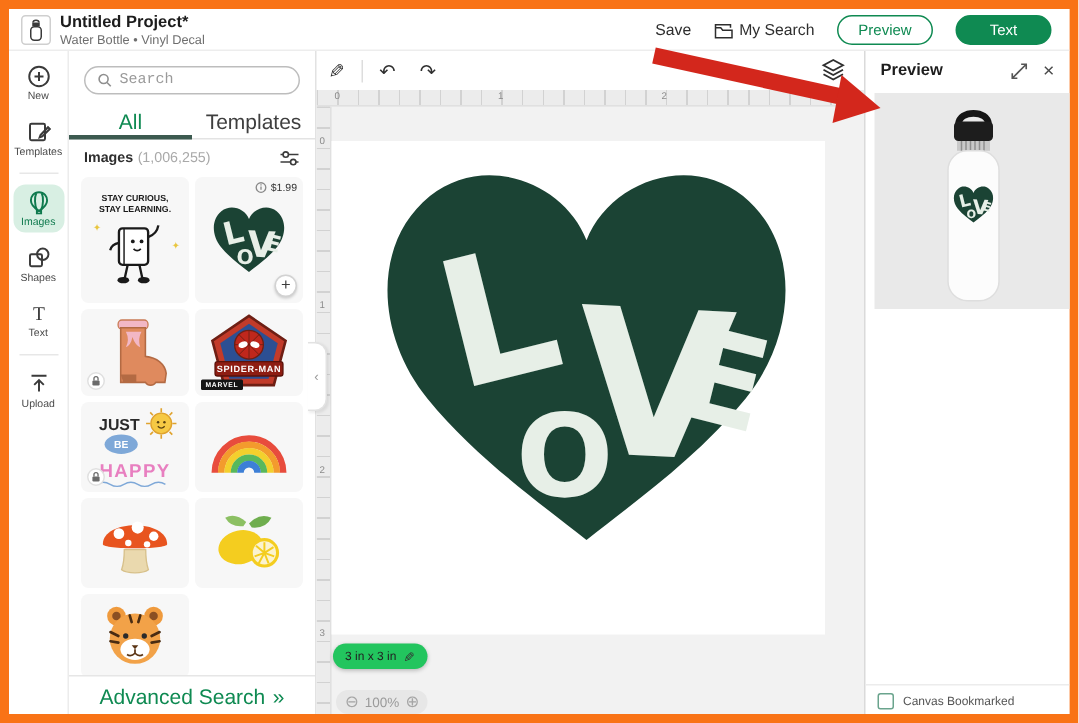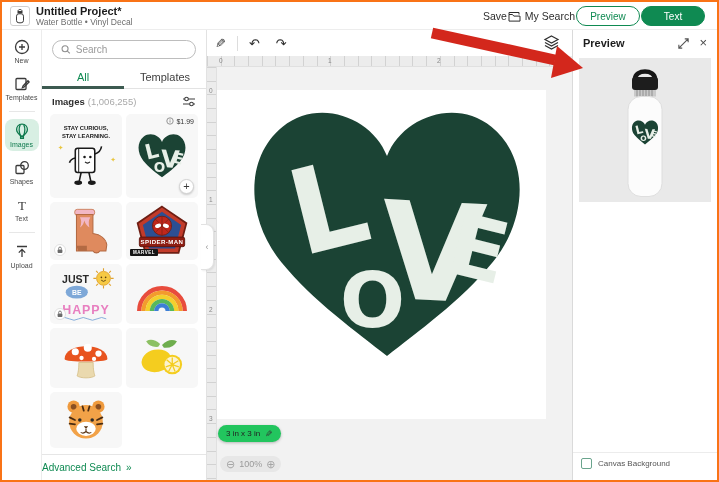--- a/index.html
+++ b/index.html
@@ -1,60 +1,60 @@
 <!DOCTYPE html>
 <html><head>
 <meta charset="utf-8">
 <style>
   * { margin:0; padding:0; box-sizing:border-box; }
   body { font-family:"Liberation Sans", sans-serif; background:#fff; }
-  #screen { position:relative; width:719px; height:482px; border:2px solid #f97316; background:#fff; overflow:hidden; }
+  #screen { position:relative; width:719px; height:482px; border:6px solid #f97316; background:#fff; overflow:hidden; }
 
   
   #topbar { position:absolute; left:0; top:0; right:0; height:28px; background:#fff; border-bottom:1px solid #ededed; z-index:6; }
   .proj-icon { position:absolute; left:8px; top:4px; width:20px; height:20px; border:1px solid #cfcfcf; border-radius:3px; display:flex; align-items:center; justify-content:center; }
   .proj-meta { position:absolute; left:34px; top:3px; }
   .proj-title { font-size:11px; font-weight:bold; color:#1c1c1c; line-height:12px; }
   .proj-sub { font-size:8.5px; color:#6e6e6e; line-height:10px; }
-  .topbar-right { position:absolute; right:12px; top:0; height:28px; display:flex; align-items:center; gap:1px;margin-left:12px; }
+  .topbar-right { position:absolute; right:12px; top:0; height:28px; display:flex; align-items:center; gap:15px;margin-left:12px; }
   .txt-btn { font-size:10.5px; color:#2e2e2e; cursor:pointer; display:flex; align-items:center; gap:4px; }
   .pill { height:20px; border-radius:11px; font-size:10px; display:flex; align-items:center; justify-content:center; cursor:pointer; }
   .pill.outline { width:64px; border:1px solid #0f8a52; color:#0f8a52; background:#fff; }
   .pill.solid { width:64px; background:#0f8a52; color:#fff; border:1px solid #0f8a52; }
 
   
   #rail { position:absolute; left:0; top:28px; width:40px; bottom:0; background:#fff; border-right:1px solid #ececec; z-index:5; display:flex; flex-direction:column; align-items:center; }
   .rail-item { width:34px; margin:5px 0 0; padding:4px 0 3px; display:flex; flex-direction:column; align-items:center; gap:2px; border-radius:8px; cursor:pointer; }
   .rail-item .lbl { font-size:7px; color:#4a4a4a; }
   .rail-item.active { background:#d8efe3; }
   .rail-item.active .lbl { color:#0f7a4e; }
   .rail-div { width:26px; height:1px; background:#e7e7e7; margin:7px 0 2px; }
   .ricon { stroke:#3a3a3a; fill:none; stroke-width:1.3; }
   .active .ricon { stroke:#0f7a4e; }
 
   
   #panel { position:absolute; left:40px; top:28px; width:165px; bottom:0; background:#fff; border-right:1px solid #e2e2e2; z-index:5; }
   .searchbox { margin:10px 10px 7px; height:19px; border:1px solid #bdbdbd; border-radius:12px; display:flex; align-items:center; padding:0 8px; gap:5px; background:#fff; }
-  .searchbox input { border:none; outline:none; width:100%; font-size:10px; font-family:Liberation Sans, sans-serif; color:#333; background:transparent; }
+  .searchbox input { border:none; outline:none; width:100%; font-size:10px; font-family:Liberation Mono, monospace; color:#333; background:transparent; }
   .searchbox input::placeholder { color:#9a9a9a; }
   .tabs { position:relative; height:23px; display:flex; border-bottom:1px solid #e3e3e3; }
-  .tab { flex:1; display:flex; align-items:center; justify-content:center; font-size:11px; color:#3f3f3f; cursor:pointer; }
+  .tab { flex:1; display:flex; align-items:center; justify-content:center; font-size:14px; color:#3f3f3f; cursor:pointer; }
   .tab.active { color:#0f8a52; }
   .tab-underline { position:absolute; left:0; bottom:-1px; width:50%; height:3px; background:#3c5a50; }
   .results-row { height:18px; margin:3px 10px 0; display:flex; align-items:center; gap:3px; font-size:9.5px; }
   .results-label { font-weight:bold; color:#2e2e2e; }
   .results-count { color:#a9a9a9; }
   .filter-btn { margin-left:auto; cursor:pointer; display:flex; }
   .grid { margin:4px 8px 0; display:grid; grid-template-columns:1fr 1fr; grid-template-rows:84px 58px 60px 60px 56px; gap:4px; }
   .tile { position:relative; background:#f7f7f7; border-radius:5px; display:flex; align-items:center; justify-content:center; overflow:hidden; cursor:pointer; }
   .price-row { position:absolute; top:3px; right:4px; display:flex; align-items:center; gap:2px; font-size:7px; color:#333; }
   .plus-btn { position:absolute; right:4px; bottom:4px; width:15px; height:15px; border-radius:50%; background:#fff; border:1px solid #d2d2d2; box-shadow:0 1px 2px rgba(0,0,0,.18); font-size:11px; line-height:13px; text-align:center; color:#3c3c3c; cursor:pointer; }
   .lock-badge { position:absolute; left:4px; bottom:4px; width:12px; height:12px; border-radius:50%; background:#fff; border:1px solid #e0e0e0; display:flex; align-items:center; justify-content:center; }
   .brand-tag { position:absolute; left:4px; bottom:4px; background:#141414; color:#fff; font-size:4.5px; font-weight:bold; letter-spacing:.5px; padding:1px 3px; border-radius:1px; }
-  .adv-search { position:absolute; left:0; right:0; bottom:0; height:26px; background:#fff; border-top:1px solid #e6e6e6; display:flex; align-items:center; justify-content:flex-start; gap:5px; font-size:10px; color:#0f8a52; cursor:pointer; }
+  .adv-search { position:absolute; left:0; right:0; bottom:0; height:26px; background:#fff; border-top:1px solid #e6e6e6; display:flex; align-items:center; justify-content:center; gap:5px; font-size:14px; color:#0f8a52; cursor:pointer; }
 
   
   #canvas-area { position:absolute; left:205px; top:28px; width:365px; bottom:0; background:#f2f2f2; }
   #toolbar { position:absolute; left:0; top:0; right:0; height:26px; background:#fff; display:flex; align-items:center; }
   .tb-icon { font-size:13px; color:#2f2f2f; cursor:pointer; padding:0 8px; }
   .tb-div { width:1px; height:15px; background:#ddd; margin:0 3px; }
   .layers-btn { position:absolute; right:12px; top:4px; cursor:pointer; }
   #hruler { position:absolute; left:0; right:0; top:26px; height:11px; background:#ececec; border-bottom:1px solid #e0e0e0;
     background-image:repeating-linear-gradient(90deg,#d2d2d2 0 1px,transparent 1px 13.7px); }
   .hlabel { position:absolute; top:1px; font-size:6.5px; color:#8a8a8a; }
@@ -406,21 +406,21 @@
         <rect x="9" y="13" width="26" height="13" rx="3" fill="#1d1d1d"></rect>
         <rect x="11" y="26" width="22" height="6.5" fill="#c9c9c9"></rect>
         <path d="M14 26 v6.5 M17 26 v6.5 M20 26 v6.5 M23 26 v6.5 M26 26 v6.5 M29 26 v6.5" stroke="#8f8f8f" stroke-width="1"></path>
         <rect x="5" y="32.5" width="34" height="100" rx="13" fill="#fcfcfc" stroke="#dedede" stroke-width="1"></rect>
         <use href="#heart" x="7.5" y="55" width="29" height="27"></use>
       </svg>
     </div>
     <div class="pv-div"></div>
     <div class="cb-row">
       <span class="cb-box"></span>
-      <span class="cb-label">Canvas Background</span>
+      <span class="cb-label">Canvas Bookmarked</span>
     </div>
   </div>
 
   <svg id="arrow-overlay">
     <line x1="430" y1="31" x2="553" y2="58" stroke="#d3271c" stroke-width="11"></line>
     <polygon points="581,66 555,44 549,76" fill="#d3271c"></polygon>
   </svg>
 
 </div>
 

